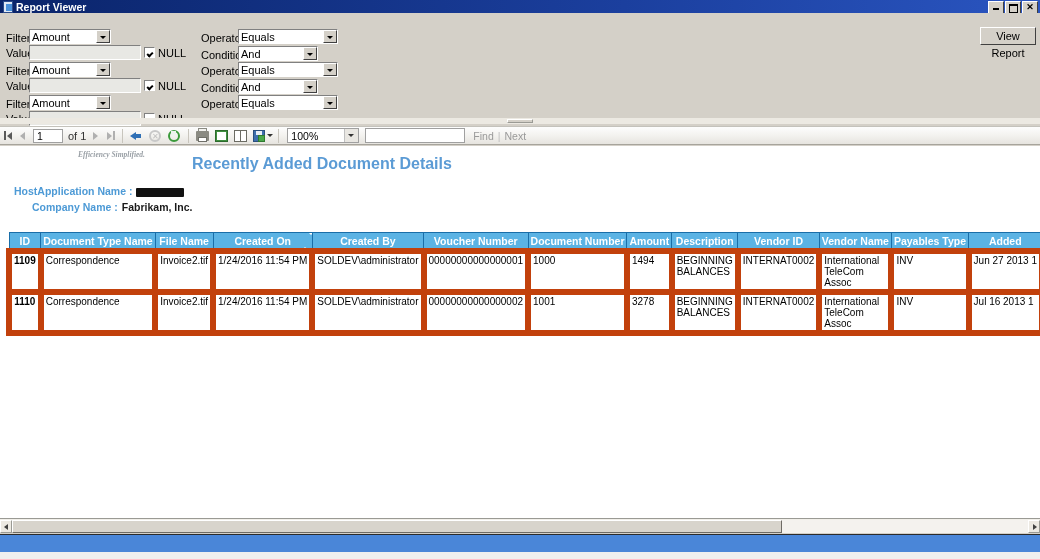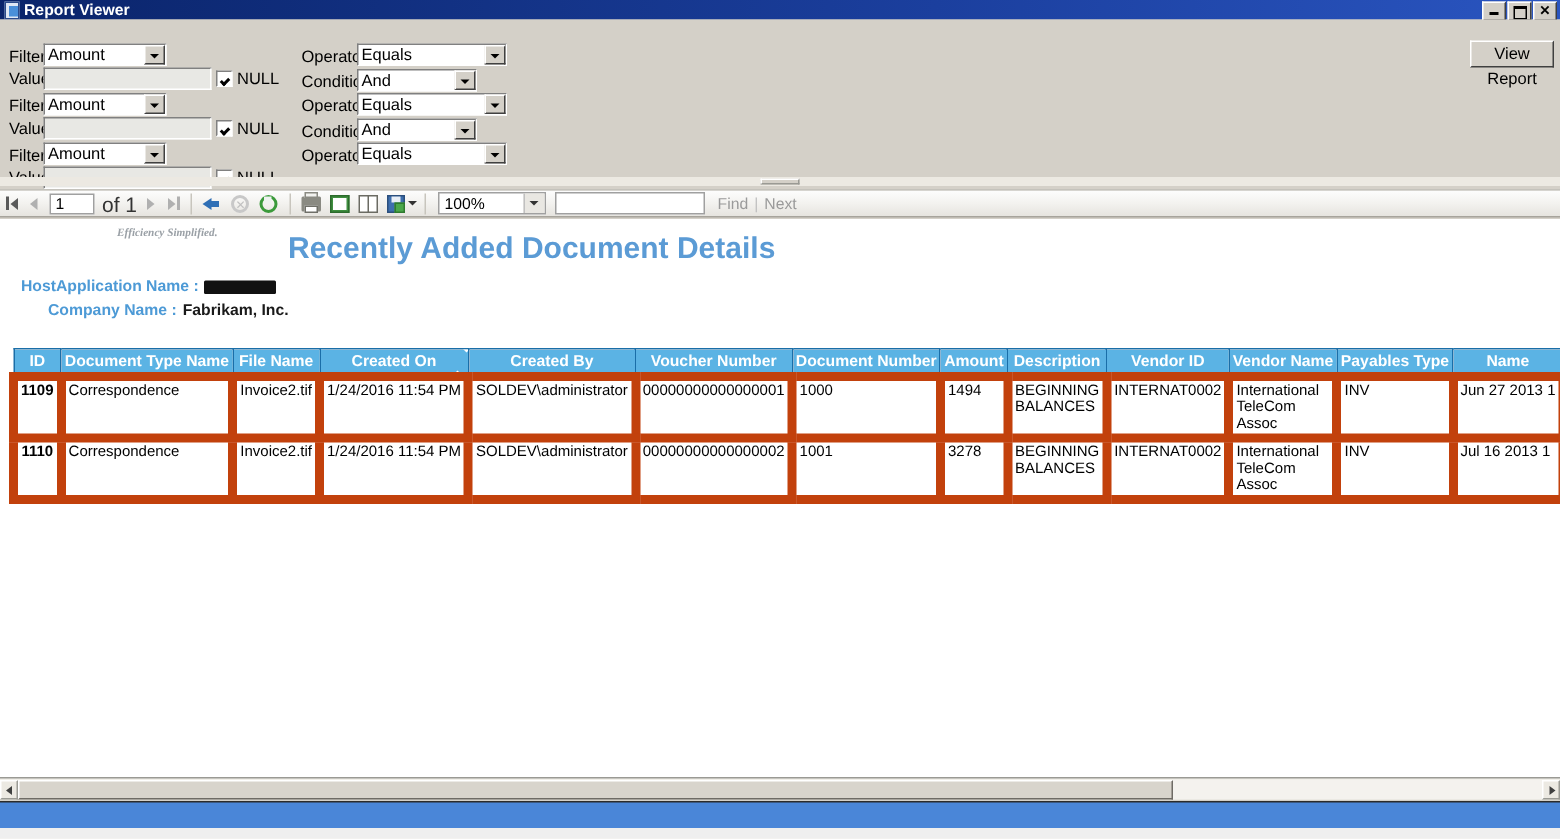--- a/index.html
+++ b/index.html
@@ -153,21 +153,21 @@
   .bar-l { width:2px;height:9px;background:#5a5a5a;margin-right:1px; }
   .bar-r { width:2px;height:9px;background:#5a5a5a;margin-left:1px; }
   .dim .tri-l, .dim .tri-r { border-right-color:#b0b0b0; border-left-color:#b0b0b0; }
   .dim .bar-l, .dim .bar-r { background:#b0b0b0; }
   .pageBox {
     width: 30px; height: 14px; background: #fff; border: 1px solid #a0a0a0;
     box-sizing: border-box; font-size: 10.5px; line-height: 12px;
     padding-left: 3px; color: #000; margin: 0 3px;
     font-family: "Liberation Sans", sans-serif;
   }
-  .ofTxt { font-size: 14px; color: #333; margin: 0 2px;
+  .ofTxt { font-size: 11px; color: #333; margin: 0 2px;
     font-family: "Liberation Sans", sans-serif; }
   .tbsep { width: 1px; height: 14px; background: #c8c5bd; margin: 0 4px; }
   .icobtn { width: 17px; height: 16px; position: relative; margin: 0 1px; }
   .arrowBack {
     width:0;height:0;border-top:4px solid transparent;border-bottom:4px solid transparent;
     border-right:6px solid #2f6fb5; position:absolute; left:2px; top:4px;
   }
   .arrowBackTail { position:absolute; left:7px; top:6px; width:6px; height:4px; background:#2f6fb5; }
   .stopCirc {
     position:absolute; left:2px; top:2px; width:12px; height:12px; border-radius:50%;
@@ -264,21 +264,21 @@
   }
   .logoTop .paper { color: #7fb4dd; font-weight: normal; }
   .logoTop .save { color: #7ac143; font-weight: bold; }
   .logoTag {
     font-size: 7.5px; color: #9aa0a6; font-style: italic; font-weight: bold;
     text-align: right; margin-top: 1px; padding-right: 3px;
     font-family: "Liberation Serif", serif;
   }
   .reportTitle {
     position: absolute; left: 192px; top: 9px;
-    font-size: 20px; font-weight: bold; color: #5b9bd5;
+    font-size: 16px; font-weight: bold; color: #5b9bd5;
     font-family: "Liberation Sans", sans-serif; white-space: nowrap;
   }
   .metaRow { position: absolute; font-size: 10.5px; white-space: nowrap; }
   .metaLbl {
     color: #4d9ad6; font-weight: bold;
     font-family: "Liberation Sans", sans-serif;
   }
   .metaVal {
     color: #1a1a1a; font-weight: bold; margin-left: 4px;
     font-family: "Liberation Sans", sans-serif;
@@ -536,21 +536,21 @@
               <th style="width: 159px;"><span>File Name</span></th>
               <th style="width: 78px;"><span>Created On</span><span class="sorter"><span class="up"></span><span class="dn"></span></span></th>
               <th style="width: 76px;"><span>Created By</span></th>
               <th style="width: 84px;"><span>Voucher Number</span></th>
               <th style="width: 76px;"><span>Document Number</span></th>
               <th style="width: 71px;"><span>Amount</span></th>
               <th style="width: 75px;"><span>Description</span></th>
               <th style="width: 76px;"><span>Vendor ID</span></th>
               <th style="width: 76px;"><span>Vendor Name</span></th>
               <th style="width: 76px;"><span>Payables Type</span></th>
-              <th style="width: 55px;"><span>Name</span></th>
+              <th style="width: 55px;"><span>Added</span></th>
             </tr>
           </thead>
         <tbody id="tbody">
             <tr>
               <td class="idcell" style="width: 35px;">1109</td>
               <td class="nowrapcell" style="width: 112px;">Correspondence</td>
               <td class="nowrapcell" style="width: 159px;">Invoice2.tif</td>
               <td class="rightcell nowrapcell" style="width: 78px;">1/24/2016 11:54 PM</td>
               <td class="nowrapcell" style="width: 76px;">SOLDEV\administrator</td>
               <td class="nowrapcell" style="width: 84px;">00000000000000001</td>

